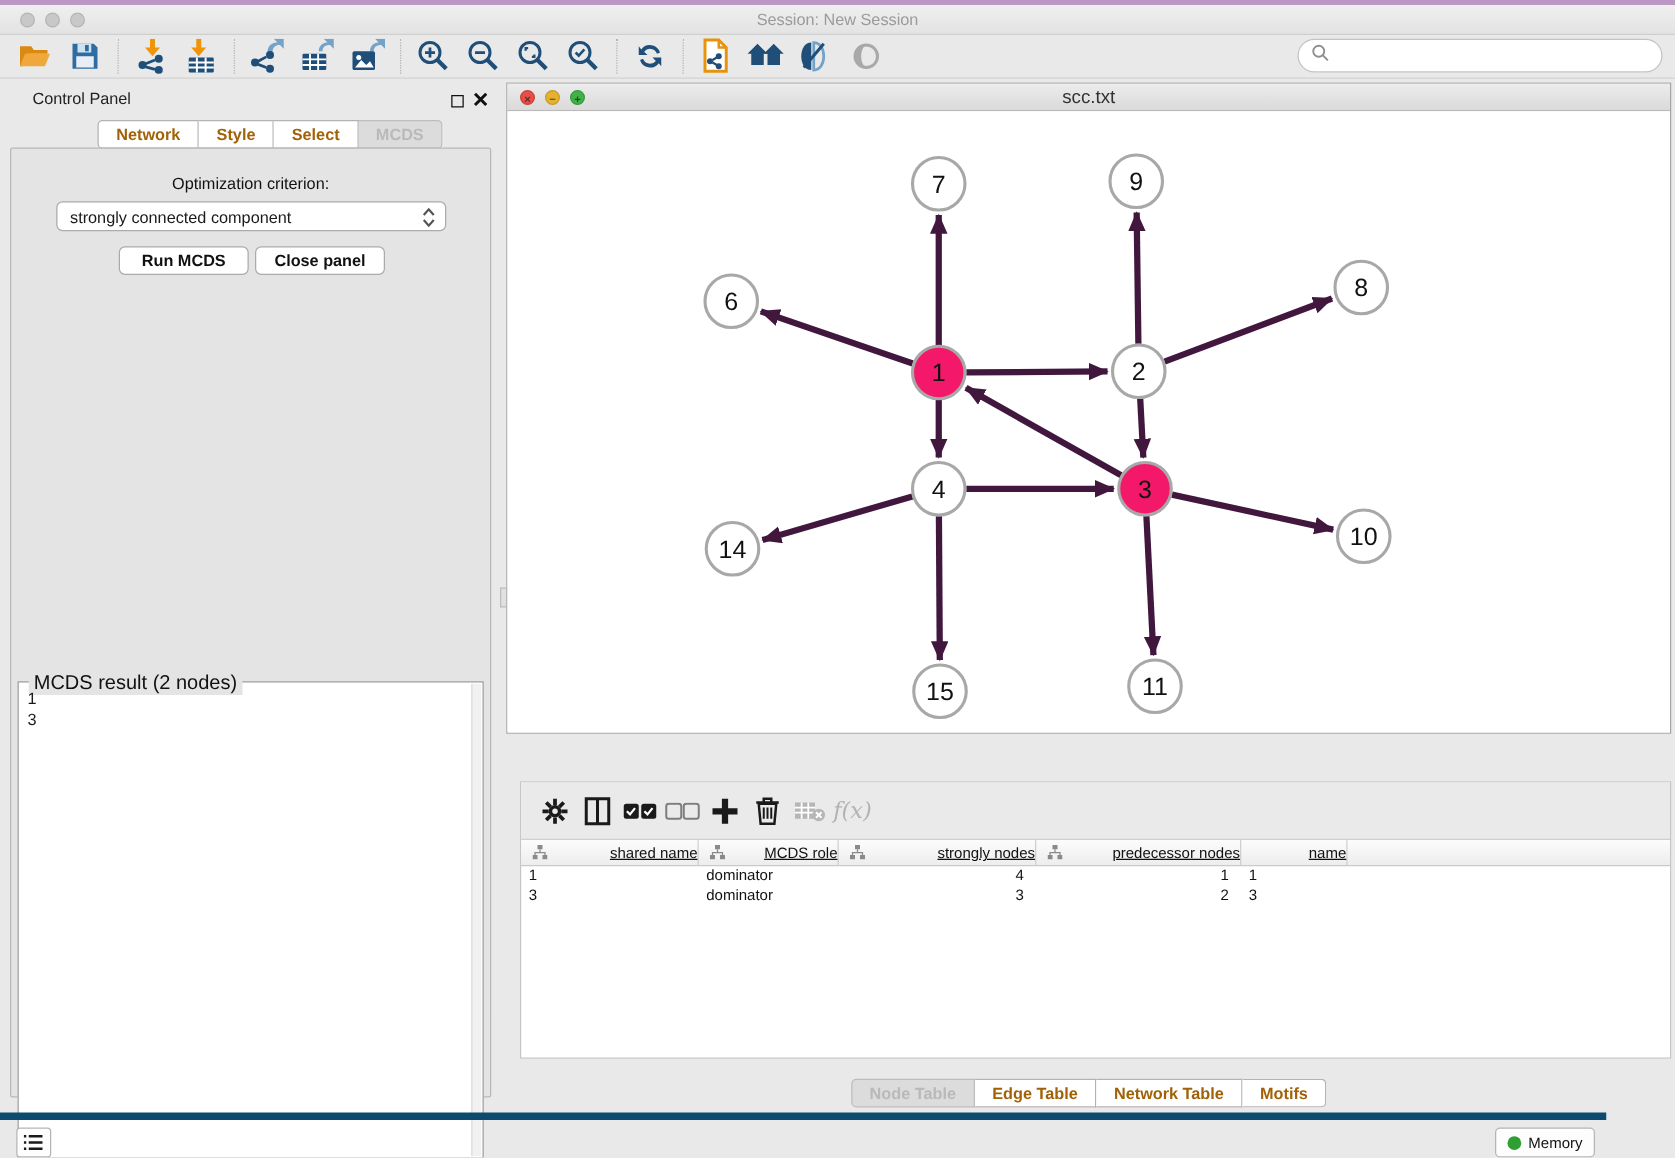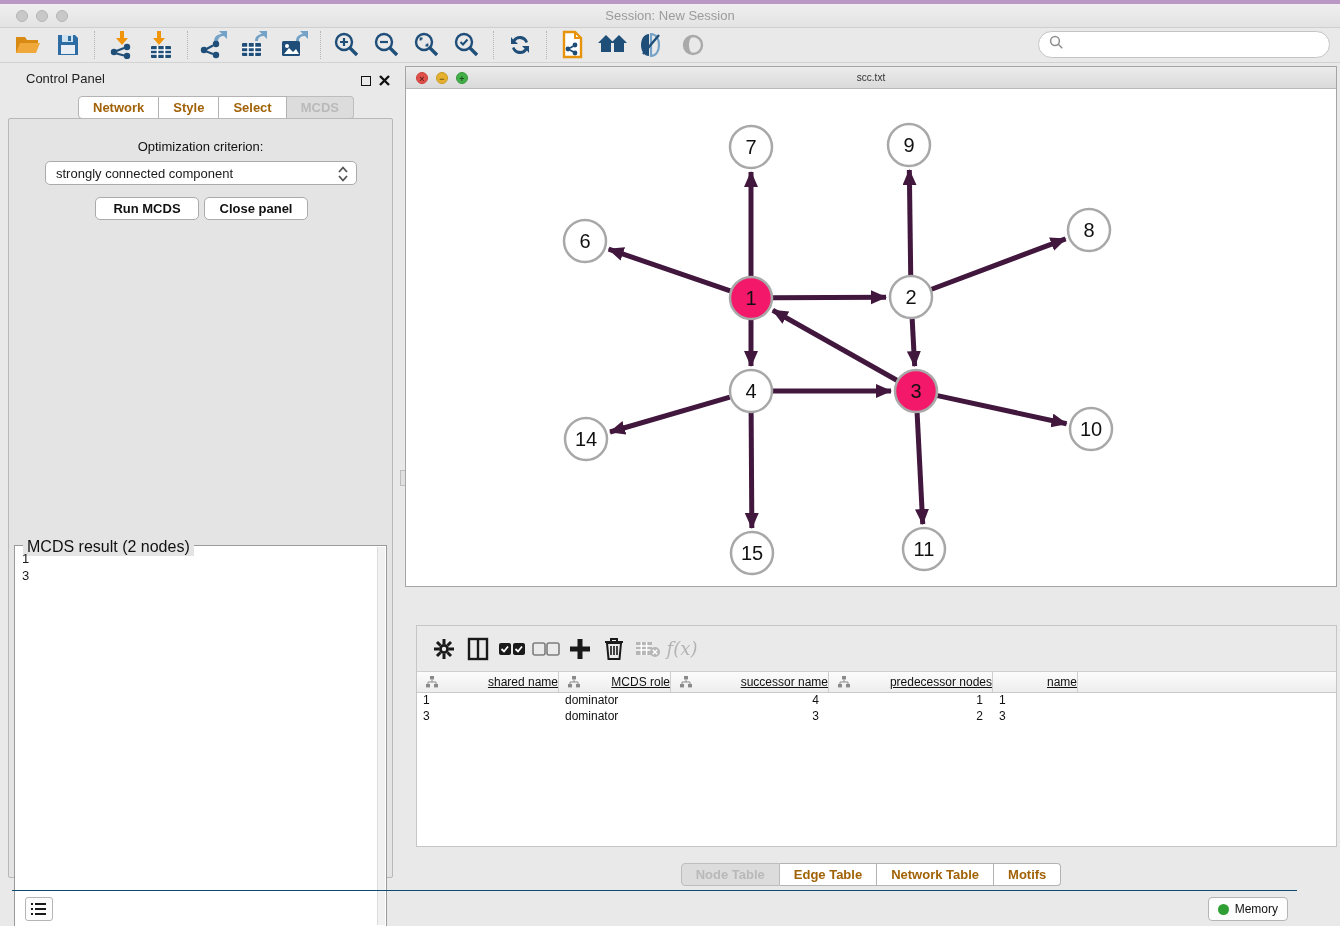--- a/index.html
+++ b/index.html
@@ -65,21 +65,21 @@
   #mcds-scrollbar { position:absolute; right:1px; top:1px; width:8px; bottom:1px;
     background:#f1f1f1; border-left:1px solid #dcdcdc; }
 
   #panel-splitter { left:400px; top:470px; width:6px; height:16px; background:#e0e0e0; border:1px solid #bdbdbd; }
 
   
   #network-window { left:405px; top:66px; width:932px; height:521px;
     border:1px solid #a5a5a5; background:#fff; }
   #net-titlebar { position:relative; height:22px; background:linear-gradient(#ececec,#dadada);
     border-bottom:1px solid #b9b9b9; }
-  #net-title { width:100%; text-align:center; line-height:22px; font-size:10px; color:#333; }
+  #net-title { width:100%; text-align:center; line-height:22px; font-size:15px; color:#333; }
   .tl2 { width:12px; height:12px; border-radius:50%; position:absolute; top:5px;
     font-size:9px; line-height:12px; text-align:center; color:rgba(0,0,0,.55); font-weight:bold;}
   .tl2.red{left:10px; background:#e2504a; border:1px solid #c9403c;}
   .tl2.yel{left:30px; background:#e6b12e; border:1px solid #c99a23;}
   .tl2.grn{left:50px; background:#44b049; border:1px solid #36973c;}
   #net-canvas { position:relative; width:930px; height:497px; background:#fff; }
 
   
   #table-panel { left:405px; top:595px; width:932px; height:295px; }
   #tp-container { position:absolute; left:11px; top:30px; width:921px; height:222px;
@@ -92,21 +92,21 @@
     border-bottom:1px solid #cacaca; font-size:12px; color:#111; }
   .th { position:relative; border-right:1px solid #cfcfcf; display:flex;
     align-items:center; justify-content:flex-end;text-decoration:underline; }
   .th .hicon { position:absolute; left:9px; top:4px; }
   #tbl-body .trow { display:flex; height:16px; font-size:12px; color:#111; }
   .td { padding:0 6px; white-space:nowrap; overflow:hidden; }
   .td.r { text-align:right; padding-right:10px; }
   #tp-tabs { position:absolute; left:0; top:268px; width:100%; display:flex; justify-content:center; }
 
   
-  #status-bar { left:12px; top:890px; width:1285px; height:36px; border-top:1px solid #0c4a6e; }
+  #status-bar { left:0; top:890px; width:1285px; height:36px; border-top:6px solid #0c4a6e; }
   #statuslist-btn { position:absolute; left:13px; top:6px; width:28px; height:24px;
     background:#fdfdfd; border:1px solid #b5b5b5; border-radius:3px;
     display:flex; align-items:center; justify-content:center; }
   #memory-btn { position:absolute; right:9px; top:6px; height:24px; padding:0 9px;
     background:#fdfdfd; border:1px solid #b5b5b5; border-radius:4px;
     display:flex; align-items:center; gap:6px; font-size:12px; color:#111; }
   #memory-dot { width:11px; height:11px; border-radius:50%; background:#2f9e33; }
 
   svg text { font-family:"Liberation Sans", sans-serif; }
 </style>
@@ -466,21 +466,21 @@
         </div>
         <div class="th" style="width: 158px;">
           <span class="hicon"><svg width="12" height="12" viewBox="0 0 12 12">
               <g fill="#8a8a8a">
                 <rect x="4" y="0" width="4" height="3.4"></rect>
                 <rect x="0" y="8" width="4" height="3.4"></rect>
                 <rect x="8" y="8" width="4" height="3.4"></rect>
               </g>
               <path d="M6 3.4V6M2 8V6h8v2" stroke="#8a8a8a" fill="none"></path>
             </svg></span>
-          <span>successor name</span>
+          <span>strongly nodes</span>
         </div>
         <div class="th" style="width: 164px;">
           <span class="hicon"><svg width="12" height="12" viewBox="0 0 12 12">
               <g fill="#8a8a8a">
                 <rect x="4" y="0" width="4" height="3.4"></rect>
                 <rect x="0" y="8" width="4" height="3.4"></rect>
                 <rect x="8" y="8" width="4" height="3.4"></rect>
               </g>
               <path d="M6 3.4V6M2 8V6h8v2" stroke="#8a8a8a" fill="none"></path>
             </svg></span>

